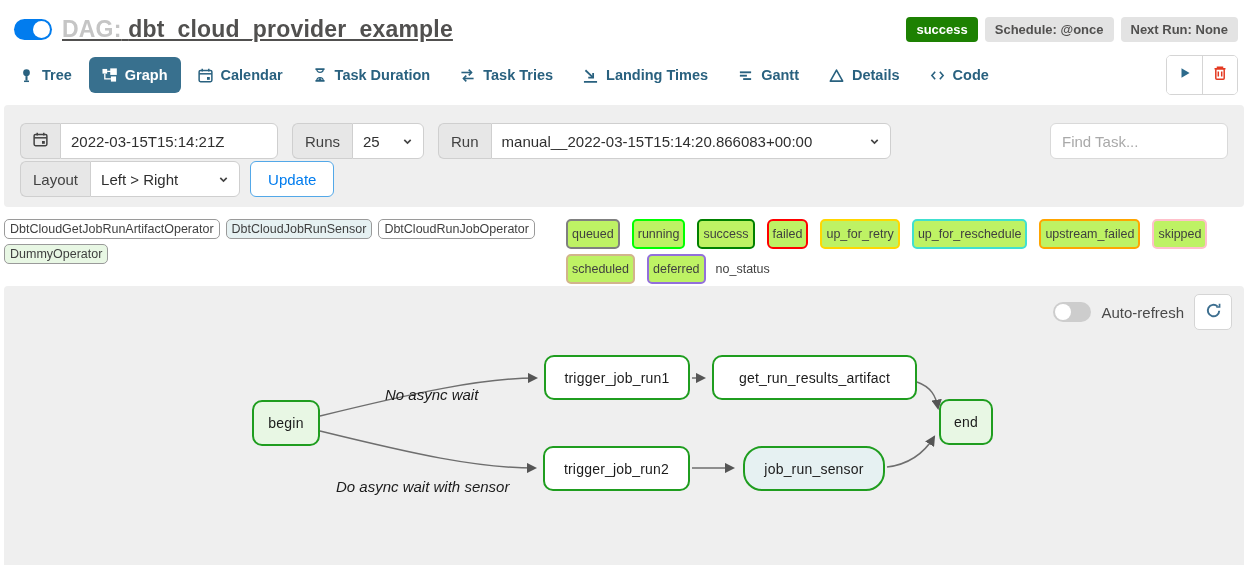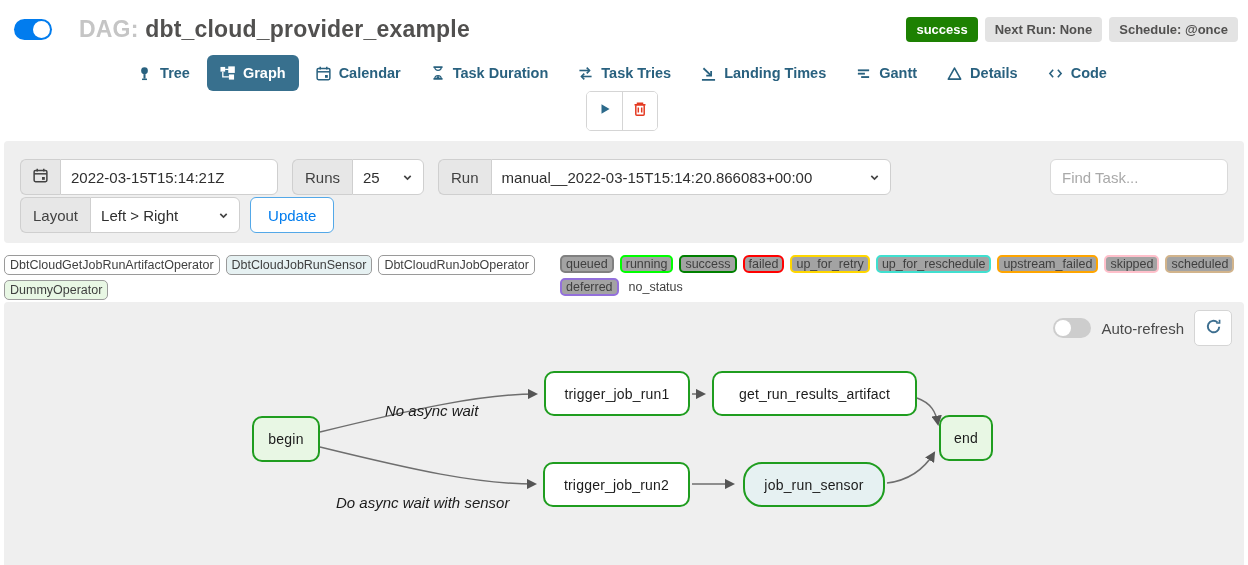--- a/index.html
+++ b/index.html
@@ -2,35 +2,35 @@
 <html><head>
 <meta charset="utf-8">
 <style>
   * { box-sizing: border-box; margin: 0; padding: 0; }
   html,body { width:1248px; height:565px; overflow:hidden; background:#fff;
     font-family:"Liberation Sans", sans-serif; color:#51504f; }
 
   
   .dag-header { display:flex; justify-content:space-between; align-items:center;
     padding:16px 10px 6px 14px; }
-  .dag-header .left { display:flex; align-items:center; gap:27px; }
+  .dag-header .left { display:flex; align-items:center; gap:10px;text-decoration:underline; }
   .switch { width:38px; height:21px; border-radius:11px; background:#017cee; position:relative; cursor:pointer; flex:0 0 auto; }
   .switch .knob { position:absolute; top:2px; width:17px; height:17px; border-radius:50%; background:#fff; }
   .switch.on .knob { right:2px; }
   .switch.off { background:#cdcdcd; }
   .switch.off .knob { left:2px; }
   h1 { font-size:23px; font-weight:700; letter-spacing:.2px; color:#51504f; }
   h1 .muted { color:#c5c5c5; }
   .badges { display:flex; gap:7px; align-items:center; }
   .badge { font-size:13px; font-weight:600; padding:5px 10px; border-radius:4px; white-space:nowrap; }
   .badge.green { background:#1d8102; color:#fff; }
   .badge.gray  { background:#e3e3e3; color:#51504f; }
 
   
-  .tabs { display:flex; align-items:center; padding:6px 10px 10px 6px;flex-direction:column; }
+  .tabs { display:flex; align-items:center; padding:6px 10px 10px 6px; }
   .tab-list { display:flex; align-items:center; gap:4px; flex:1; }
   .tab { display:flex; align-items:center; gap:8px; padding:10px 13px; border-radius:6px;
     color:#29617f; font-size:14.5px; font-weight:600; cursor:pointer; white-space:nowrap; }
   .tab.active { background:#38708e; color:#fff; }
   .tab .ticon { display:flex; align-items:center; }
   .tab-actions { display:flex; border:1px solid #d5d5d5; border-radius:5px; overflow:hidden; background:#fff; }
   .tab-actions .abtn { width:35px; height:38px; display:flex; align-items:center; justify-content:center;
     cursor:pointer; background:#fff; }
   .tab-actions .abtn + .abtn { border-left:1px solid #d5d5d5; }
   .abtn.play { color:#2c6a8b; }
@@ -53,21 +53,21 @@
   .find-task::placeholder { color:#a9a9a9; }
   .update-btn { margin-left:10px; height:36px; padding:0 17px; background:#fff; color:#017cee;
     border:1px solid #53a8e8; border-radius:6px; font-size:15px; font-weight:500; cursor:pointer;
     font-family:"Liberation Sans", sans-serif; }
 
   
   .legend { display:flex; align-items:flex-start; padding:12px 4px 0 4px; font-size:12.5px; }
   .legend-operators { width:556px; display:flex; flex-wrap:wrap; gap:5px 6px; align-content:flex-start; }
   .legend-statuses  { flex:1; display:flex; flex-wrap:wrap; gap:5px 6px; align-items:center; }
   .op-badge { border:1px solid #9a9a9a; border-radius:5px; padding:2px 5px; color:#3f3f3f; white-space:nowrap; }
-  .st-badge { border:2px solid; border-radius:5px; padding:0 4px; color:#3f3f3f; background:#a3a3a3; white-space:nowrap; }
+  .st-badge { border:2px solid; border-radius:5px; padding:6px 4px; color:#3f3f3f; background:#bef264; white-space:nowrap;margin-left:6px; }
   .no-status { padding:2px 4px; color:#3f3f3f; }
 
   
   .graph-panel { position:relative; margin:2px 4px 0 4px; height:304px; background:#efefef; border-radius:4px;padding-left:28px; }
   .graph-toolbar { position:absolute; top:8px; right:12px; display:flex; align-items:center; gap:10px; z-index:3; }
   .graph-toolbar .tlabel { font-size:15px; color:#4a4a4a; }
   .refresh-btn { width:38px; height:36px; background:#fff; border:1px solid #d5d5d5; border-radius:5px;
     display:flex; align-items:center; justify-content:center; color:#3c6e8f; cursor:pointer; }
   #edge-svg { position:absolute; left:0; top:0; width:1240px; height:238px; pointer-events:none; z-index:1; }
   .node { position:absolute; border:2.5px solid #1f9d1f; border-radius:10px; display:flex; align-items:center;
@@ -79,22 +79,22 @@
 
 <header class="dag-header">
   <div class="left">
     <span class="switch on">
         <span class="knob"></span>
       </span>
     <h1><span class="muted">DAG:</span> <span>dbt_cloud_provider_example</span></h1>
   </div>
   <div class="badges">
     <span class="badge green">success</span>
+    <span class="badge gray">Schedule: @once</span>
     <span class="badge gray">Next Run: None</span>
-    <span class="badge gray">Schedule: @once</span>
   </div>
 </header>
 
 <nav class="tabs">
   <div class="tab-list" id="tab-list">
       <div class="tab">
         <span class="ticon">
           <svg viewBox="0 0 16 16" width="15" height="15">
             <circle cx="8" cy="5" r="3.6" fill="currentColor"></circle>
             <path d="M8 8.6V13.5" stroke="currentColor" stroke-width="2.2"></path>

